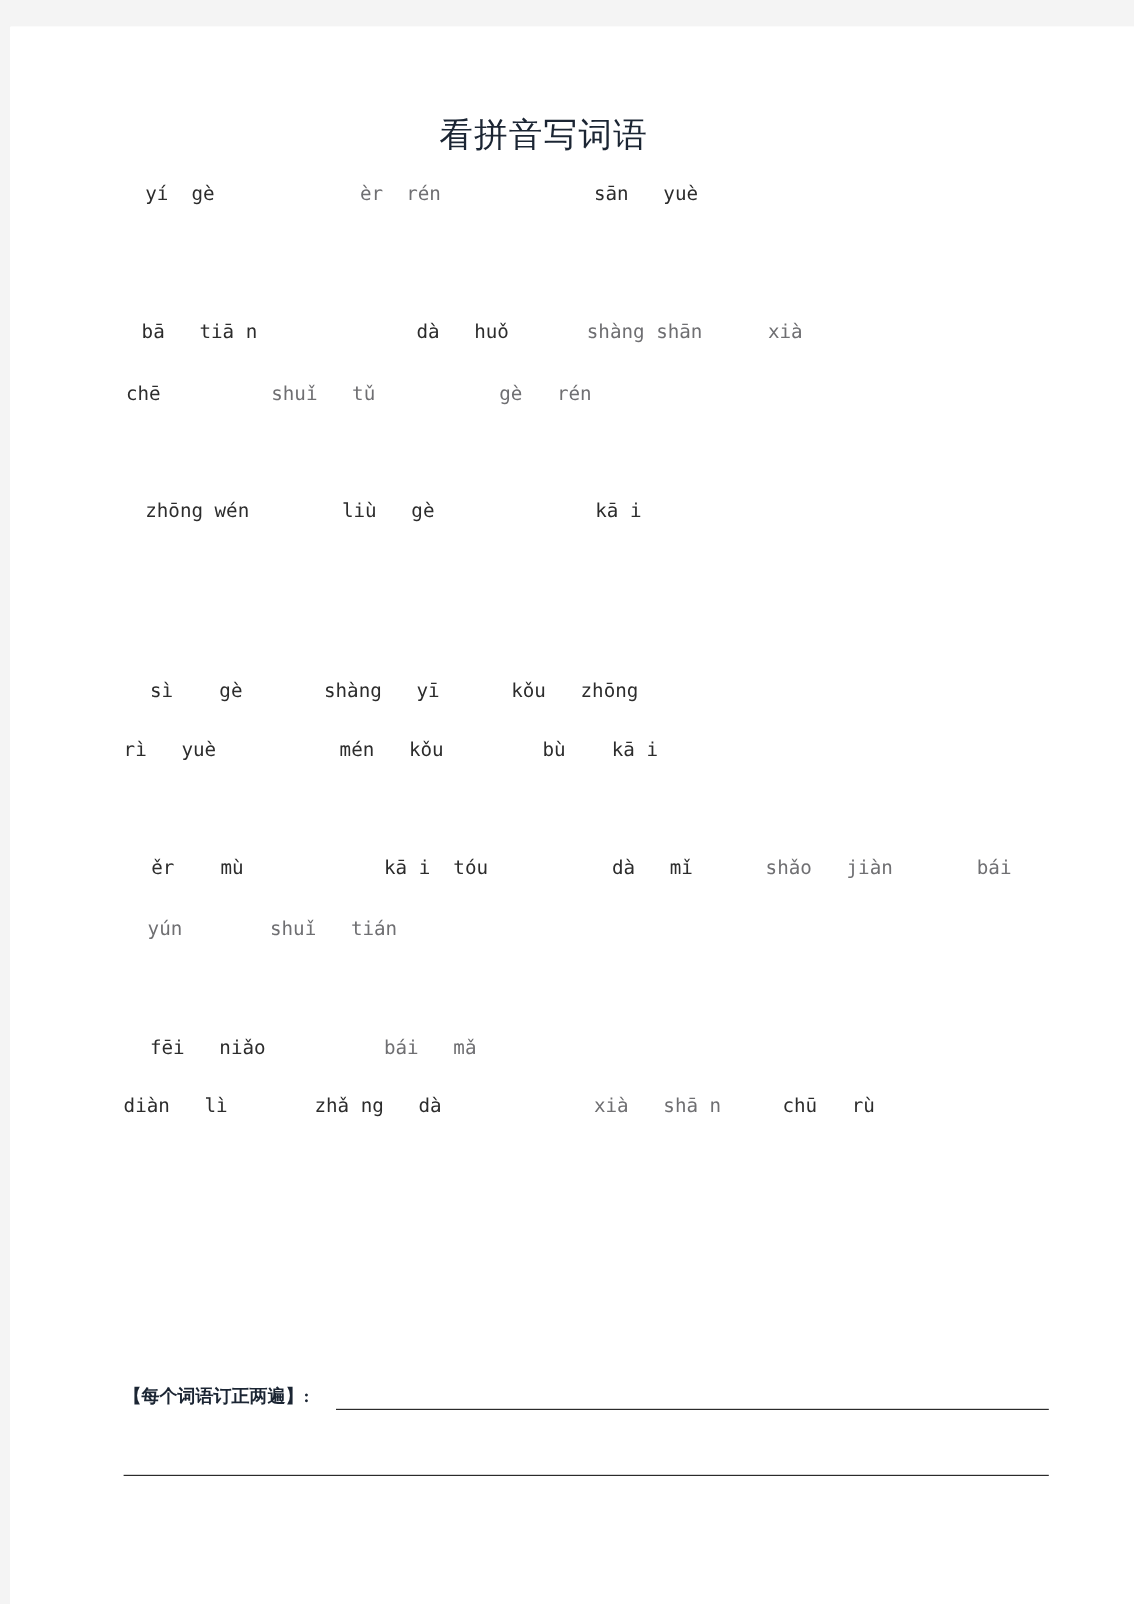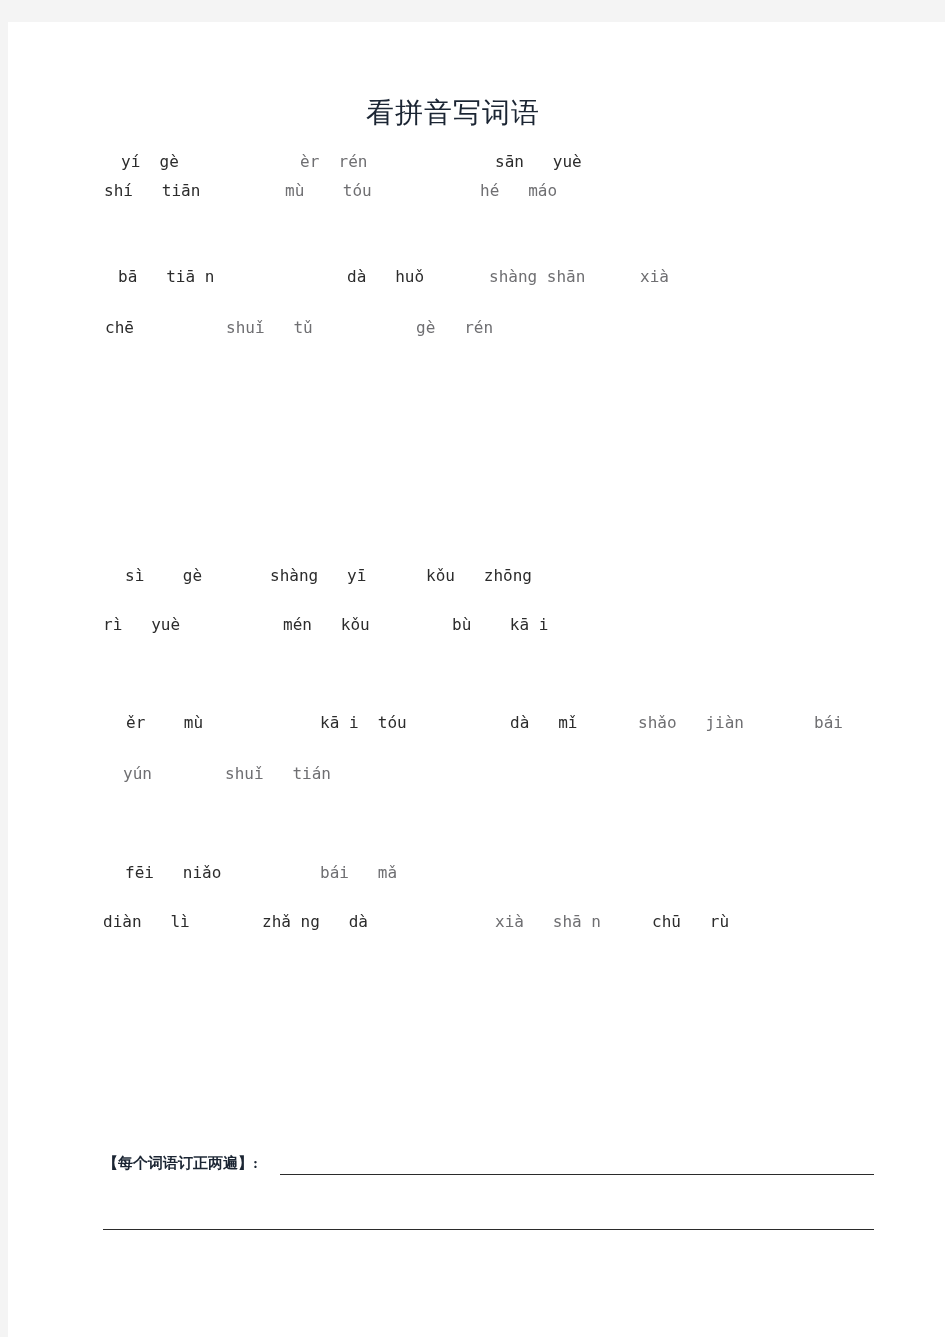--- a/index.html
+++ b/index.html
@@ -101,35 +101,35 @@
 <div class="page">
 
   <div class="worksheet-title">看拼音写词语</div>
 
   <div class="rows">
       <div class="pin-row" style="top: 131px;">
         <span class="pin" style="left: 113px;">yí  gè</span>
         <span class="pin faint" style="left: 292px;">èr  rén</span>
         <span class="pin" style="left: 487px;">sān   yuè</span>
       </div>
-      <div class="pin-row" style="top: 160px;">
-        <span class="pin" style="left: 96px;">shí   tiān</span>
-        <span class="pin faint" style="left: 277px;">mù    tóu</span>
-        <span class="pin faint" style="left: 472px;">hé   máo</span>
-      </div>
       <div class="pin-row" style="top: 297px;">
         <span class="pin" style="left: 97px;">chē</span>
         <span class="pin faint" style="left: 218px;">shuǐ   tǔ</span>
         <span class="pin faint" style="left: 408px;">gè   rén</span>
       </div>
       <div class="pin-row" style="top: 246px;">
         <span class="pin" style="left: 110px;">bā   tiā n</span>
         <span class="pin" style="left: 339px;">dà   huǒ</span>
         <span class="pin faint" style="left: 481px;">shàng shān</span>
         <span class="pin faint" style="left: 632px;">xià</span>
+      </div>
+      <div class="pin-row" style="top: 395px;">
+        <span class="pin" style="left: 113px;">zhōng wén</span>
+        <span class="pin" style="left: 277px;">liù   gè</span>
+        <span class="pin" style="left: 488px;">kā i</span>
       </div>
       <div class="pin-row" style="top: 545px;">
         <span class="pin" style="left: 117px;">sì    gè</span>
         <span class="pin" style="left: 262px;">shàng   yī</span>
         <span class="pin" style="left: 418px;">kǒu   zhōng</span>
       </div>
       <div class="pin-row" style="top: 594px;">
         <span class="pin" style="left: 95px;">rì   yuè</span>
         <span class="pin" style="left: 275px;">mén   kǒu</span>
         <span class="pin" style="left: 444px;">bù    kā i</span>

